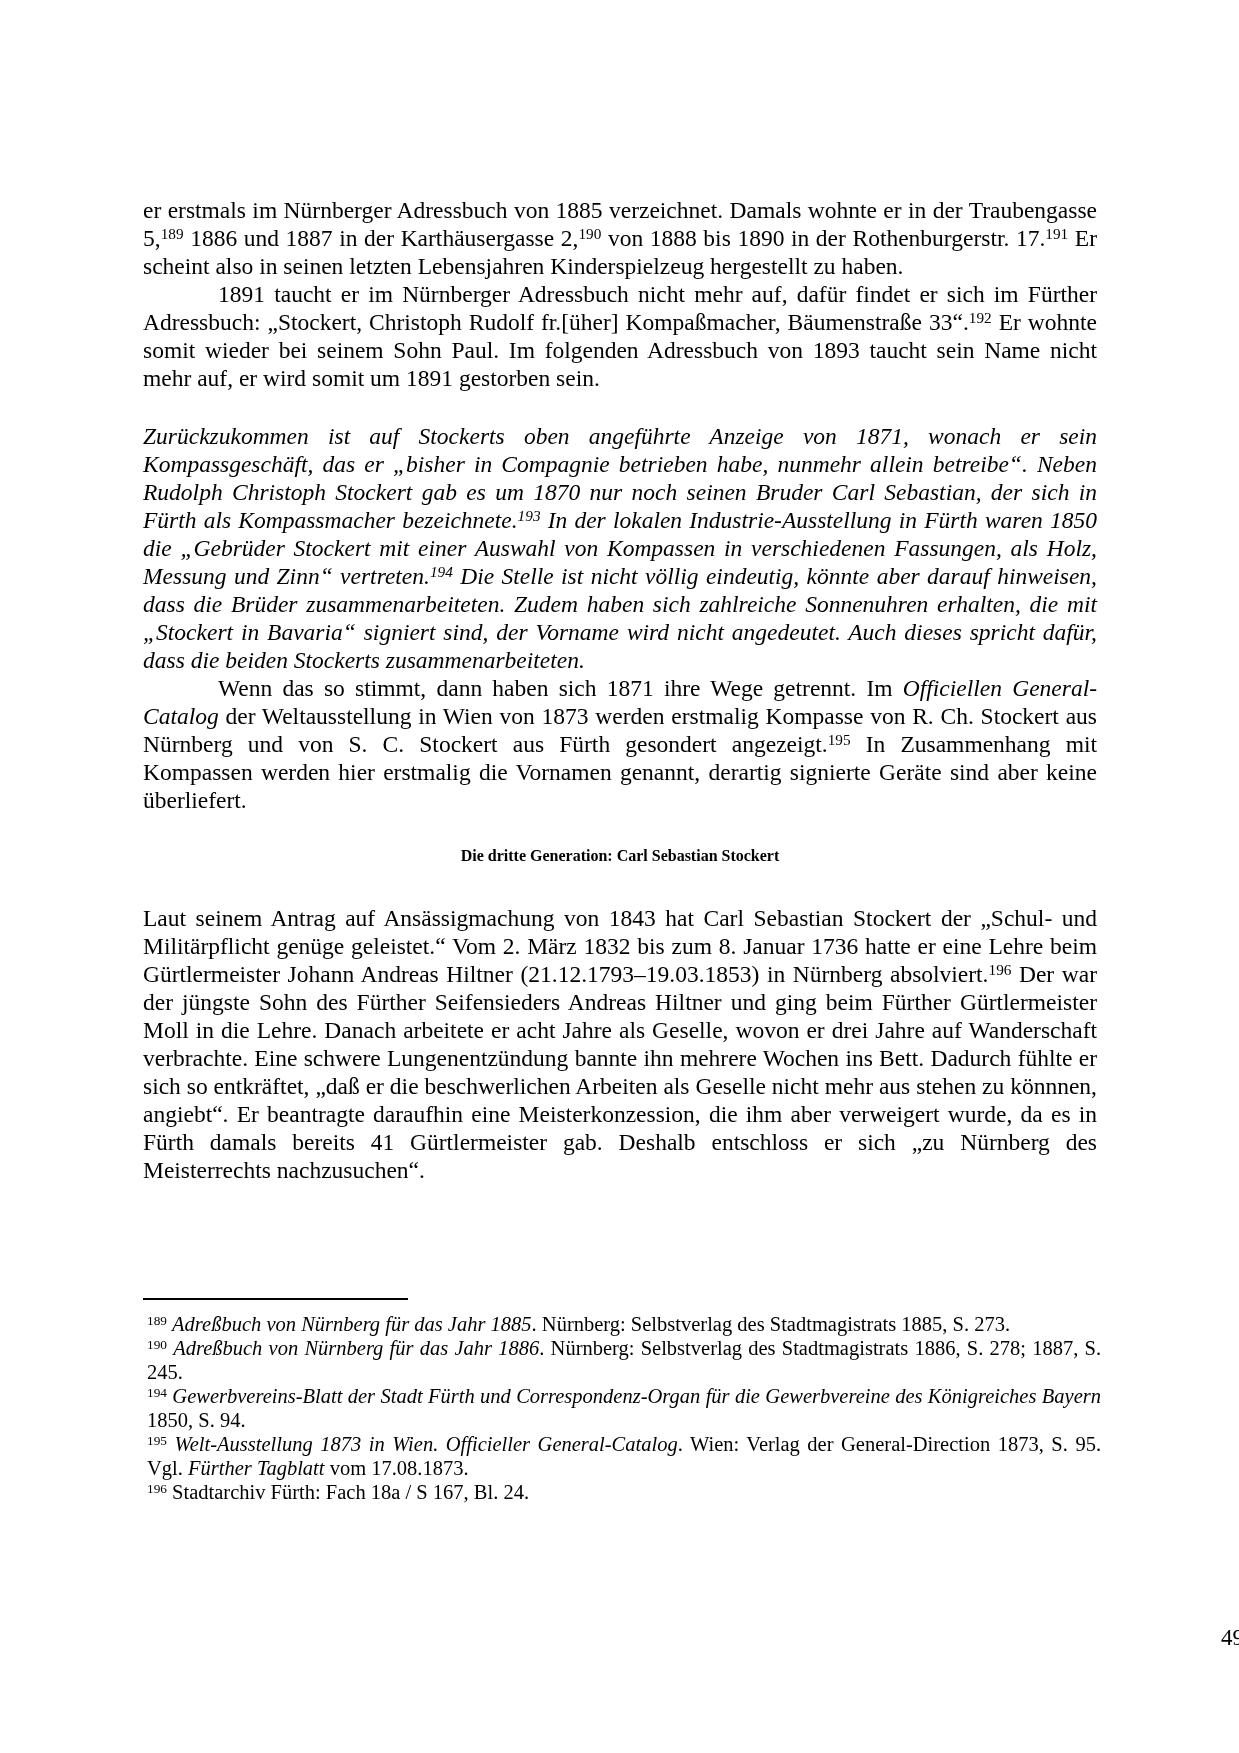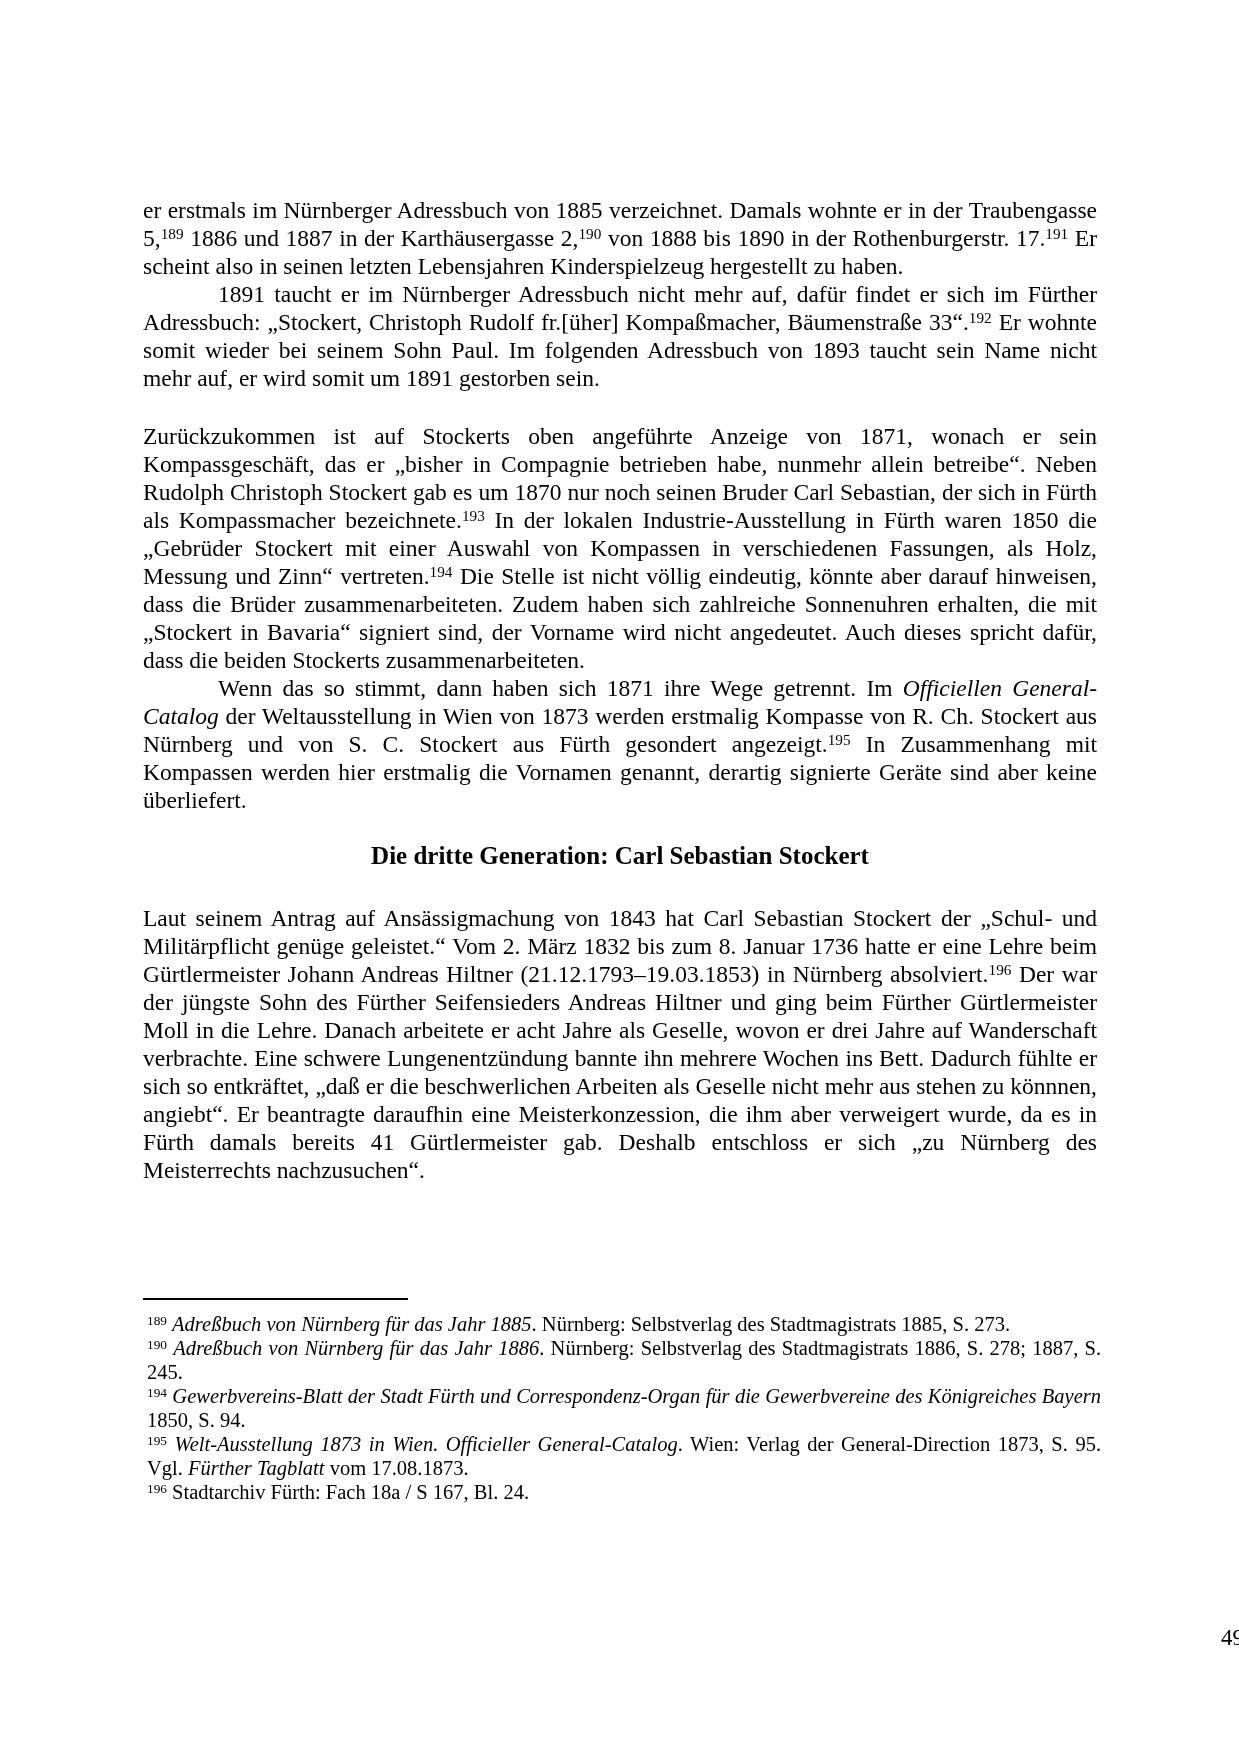--- a/index.html
+++ b/index.html
@@ -27,25 +27,26 @@
     margin-top: 48px;
   }
   .para {
     margin: 0;
   }
   .para.indent {
     text-indent: 75px;
   }
   .para.space-before {
     margin-top: 30px;
+    font-style: italic;
   }
   .heading {
     font-weight: bold;
     text-align: center;
-    font-size: 25px;
+    font-size: 16px;
     line-height: 28px;
     margin: 28px 0 34px 0;
   }
   sup.fn-ref, sup.fn-num {
     font-size: 0.65em;
     line-height: 0;
     vertical-align: baseline;
     position: relative;
     top: -0.45em;
   }

